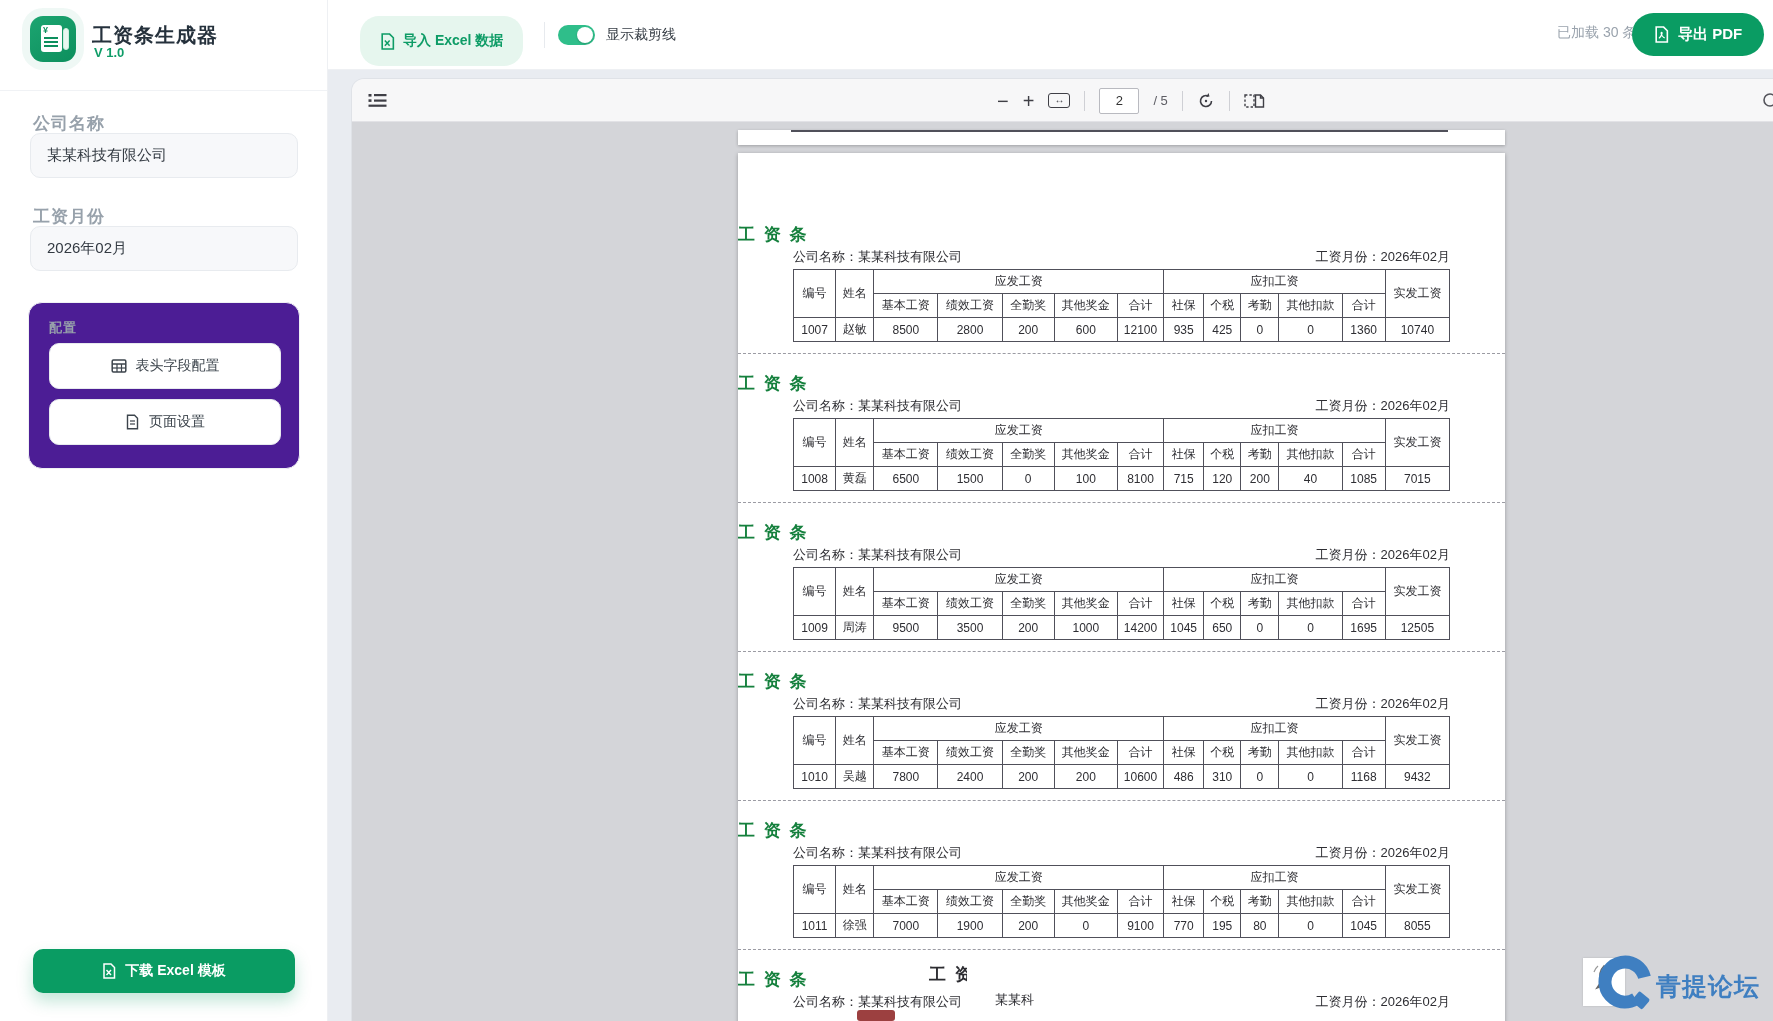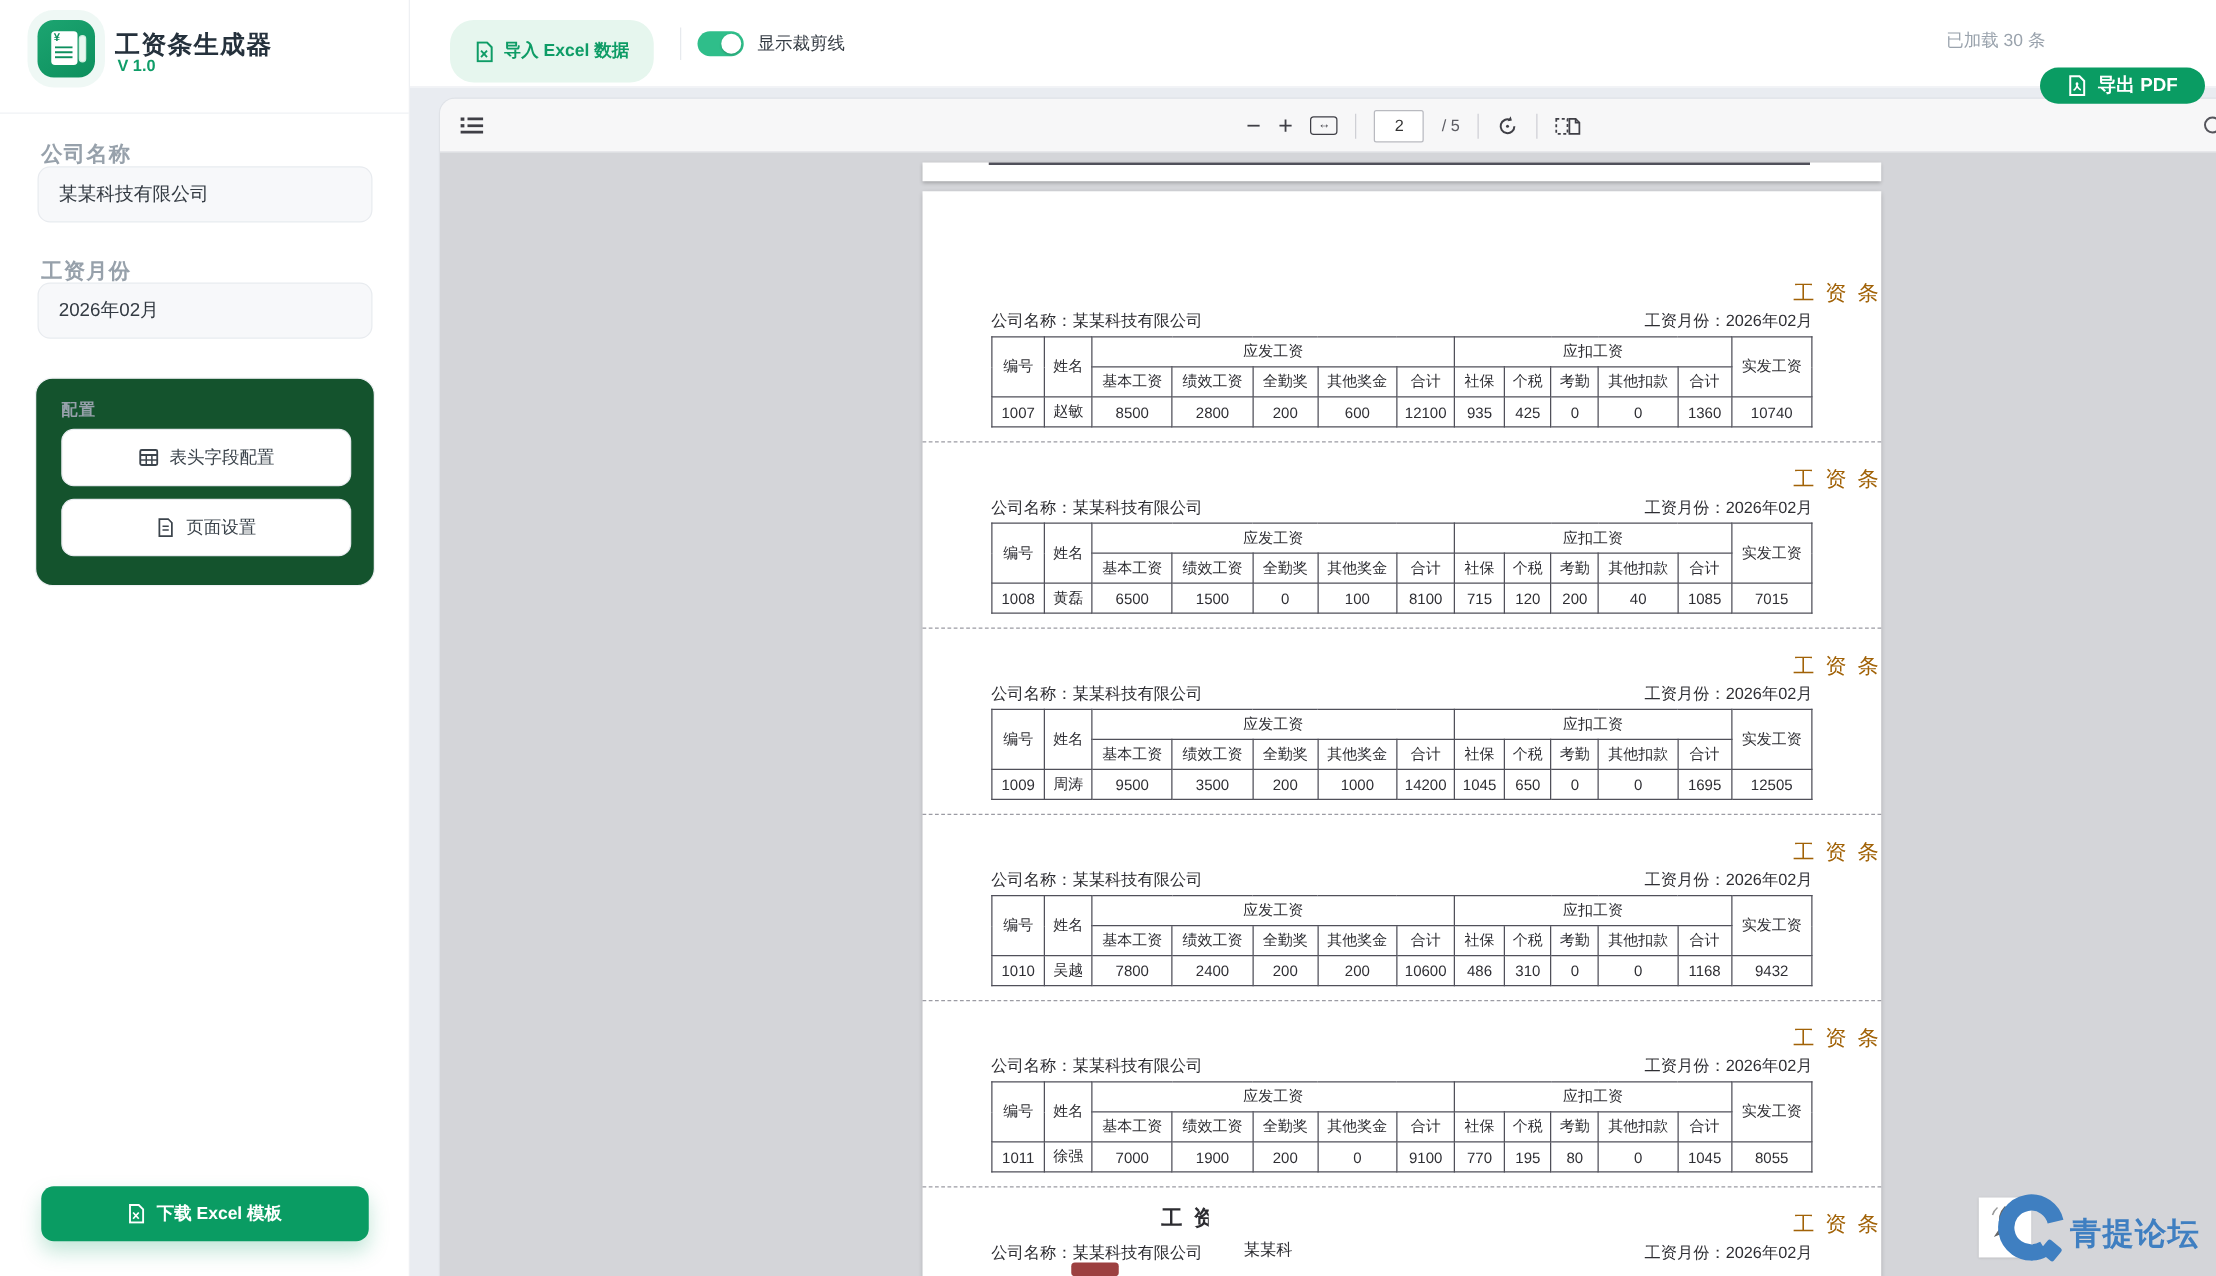--- a/index.html
+++ b/index.html
@@ -18,60 +18,60 @@
   .logo-doc:before{content:"¥";position:absolute;left:2px;top:0px;font-size:9px;font-weight:bold;color:#0d8f5d;}
   .logo-doc:after{content:"";position:absolute;left:3px;top:12px;width:14px;height:10px;
         background:linear-gradient(#0d8f5d 2px,transparent 2px) 0 0/14px 4px repeat-y;}
   .logo-roll{position:absolute;right:7px;top:12px;width:6px;height:22px;background:#e9f7f0;border:1px solid #cdeede;border-radius:3px;}
   .app-title{position:absolute;left:92px;top:22px;font-size:20px;font-weight:bold;color:#25313c;letter-spacing:1px;}
   .app-version{position:absolute;left:94px;top:45px;font-size:13px;font-weight:bold;color:#0f9d68;}
   .side-divider{position:absolute;left:0;top:90px;width:100%;height:1px;background:#f0f2f5;}
   .field-label{position:absolute;font-size:17px;color:#97a1ab;font-weight:bold;letter-spacing:1px;}
   .side-input{position:absolute;left:30px;width:268px;height:45px;background:#f7f8fa;border:1px solid #e8ebef;border-radius:10px;
         padding:0 16px;font-size:15px;color:#333a42;font-family:inherit;outline:none;}
-  .config-card{position:absolute;left:28px;top:302px;width:272px;height:167px;background:#14532d;border:1px solid #eff1f4;border-radius:14px;}
+  .config-card{position:absolute;left:28px;top:302px;width:272px;height:167px;background:#4c1d95;border:1px solid #eff1f4;border-radius:14px;}
   .config-title{position:absolute;left:20px;top:16px;font-size:13px;color:#97a1ab;font-weight:bold;letter-spacing:1px;}
   .config-btn{position:absolute;left:20px;width:232px;height:46px;background:#fff;border:1px solid #e7eaee;border-radius:10px;
         display:flex;align-items:center;justify-content:center;gap:9px;font-size:14px;color:#3c444c;cursor:pointer;font-family:inherit;}
   .dl-btn{position:absolute;left:33px;top:949px;width:262px;height:44px;background:var(--brand-green);border:none;border-radius:10px;
         color:#fff;font-size:14px;font-weight:bold;display:flex;align-items:center;justify-content:center;gap:9px;cursor:pointer;
         box-shadow:0 8px 16px rgba(10,156,99,.25);font-family:inherit;}
 
   
   #topbar{position:absolute;left:328px;top:0;width:1445px;height:70px;background:#fff;border-bottom:1px solid #eef0f3;z-index:4;}
   .import-btn{position:absolute;left:32px;top:16px;height:50px;padding:0 20px;background:#e6f6ee;border:none;border-radius:19px;
         color:#0e9c66;font-size:14px;font-weight:bold;display:flex;align-items:center;gap:8px;cursor:pointer;font-family:inherit;}
   .top-sep{position:absolute;left:216px;top:22px;width:1px;height:26px;background:#e7eaee;}
   .toggle{position:absolute;left:230px;top:25px;width:37px;height:20px;background:var(--toggle-green);border-radius:10px;cursor:pointer;}
   .toggle-knob{position:absolute;right:2px;top:2px;width:16px;height:16px;background:#fff;border-radius:50%;box-shadow:0 1px 2px rgba(0,0,0,.2);}
   .toggle-label{position:absolute;left:278px;top:26px;font-size:14px;color:#363d45;}
   .loaded-badge{position:absolute;left:1229px;top:24px;font-size:14px;color:#9aa3ad;}
-  .export-btn{position:absolute;left:1304px;top:13px;height:29px;padding:0 22px;background:var(--brand-green);border:none;border-radius:22px;
-        color:#fff;font-size:15px;font-weight:bold;display:flex;align-items:center;gap:9px;cursor:pointer;font-family:inherit;margin-top:41px;}
+  .export-btn{position:absolute;left:1304px;top:13px;height:43px;padding:0 22px;background:var(--brand-green);border:none;border-radius:22px;
+        color:#fff;font-size:15px;font-weight:bold;display:flex;align-items:center;gap:9px;cursor:pointer;font-family:inherit;}
 
   
   #pdf-panel{position:absolute;left:352px;top:79px;width:1421px;height:942px;border-radius:12px 0 0 0;overflow:hidden;
         box-shadow:0 0 0 1px rgba(0,0,0,.04);}
   #pdf-toolbar{position:relative;height:43px;background:#f7f7f8;border-bottom:1px solid #e2e2e6;}
   .tb-item{position:absolute;top:0;height:43px;display:flex;align-items:center;color:#43434a;}
   .tb-btn{cursor:pointer;background:none;border:none;color:#43434a;font-family:inherit;display:flex;align-items:center;justify-content:center;}
   .tb-sep{width:1px;height:20px;background:#cfd0d5;}
   .zoom-glyph{font-size:20px;line-height:1;color:#3f3f46;}
   .fit-box{width:22px;height:15px;border:1.6px solid #3f3f46;border-radius:3px;font-size:10px;line-height:12px;text-align:center;color:#3f3f46;}
   .page-input{width:40px;height:26px;border:1px solid #b9bac0;border-radius:2px;background:#fff;text-align:center;font-size:13px;color:#333;font-family:inherit;outline:none;}
   .page-count{font-size:13px;color:#5d5d64;}
   #pdf-content{position:relative;height:899px;background:#d4d5d9;overflow:hidden;}
 
   .prev-page-strip{position:absolute;left:386px;top:8px;width:767px;height:15px;background:#fff;box-shadow:0 1px 3px rgba(0,0,0,.25);}
   .prev-table-edge{position:absolute;left:53px;top:0;width:657px;height:2px;background:#50505a;}
 
   .pdf-page{position:absolute;left:386px;top:31px;width:767px;height:920px;background:#fff;box-shadow:0 1px 4px rgba(0,0,0,.28);padding-top:52px;}
   .payslip{height:149px;padding-top:19px;border-bottom:1.6px dashed #9b9ba3;}
   .payslip.partial{border-bottom:none;}
-  .ps-title{text-align:right;font-size:17px;font-weight:normal;color:#a16207;line-height:22px;letter-spacing:2px;}
+  .ps-title{text-align:left;font-size:17px;font-weight:bold;color:#15803d;line-height:22px;letter-spacing:2px;}
   .ps-meta{width:657px;margin:2px auto 3px;display:flex;justify-content:space-between;font-size:13px;color:#2e2e33;line-height:18px;}
   .ps-table{width:657px;margin:0 auto;border-collapse:collapse;table-layout:fixed;}
   .ps-table td{border:1px solid #50505a;height:24px;text-align:center;font-size:12px;color:#2e2e33;padding:0;overflow:hidden;white-space:nowrap;}
 
   .artifact-title{position:absolute;left:191px;top:810px;font-size:17px;font-weight:bold;color:#2c2c31;letter-spacing:2px;}
   .artifact-box{position:absolute;left:229px;top:812px;width:60px;height:28px;background:#fff;}
   .artifact-text{position:absolute;left:229px;top:838px;font-size:13px;color:#2e2e33;margin-left:28px;}
   .artifact-red{position:absolute;left:119px;top:857px;width:38px;height:11px;border-radius:3px;background:#9c4040;}
 
   

